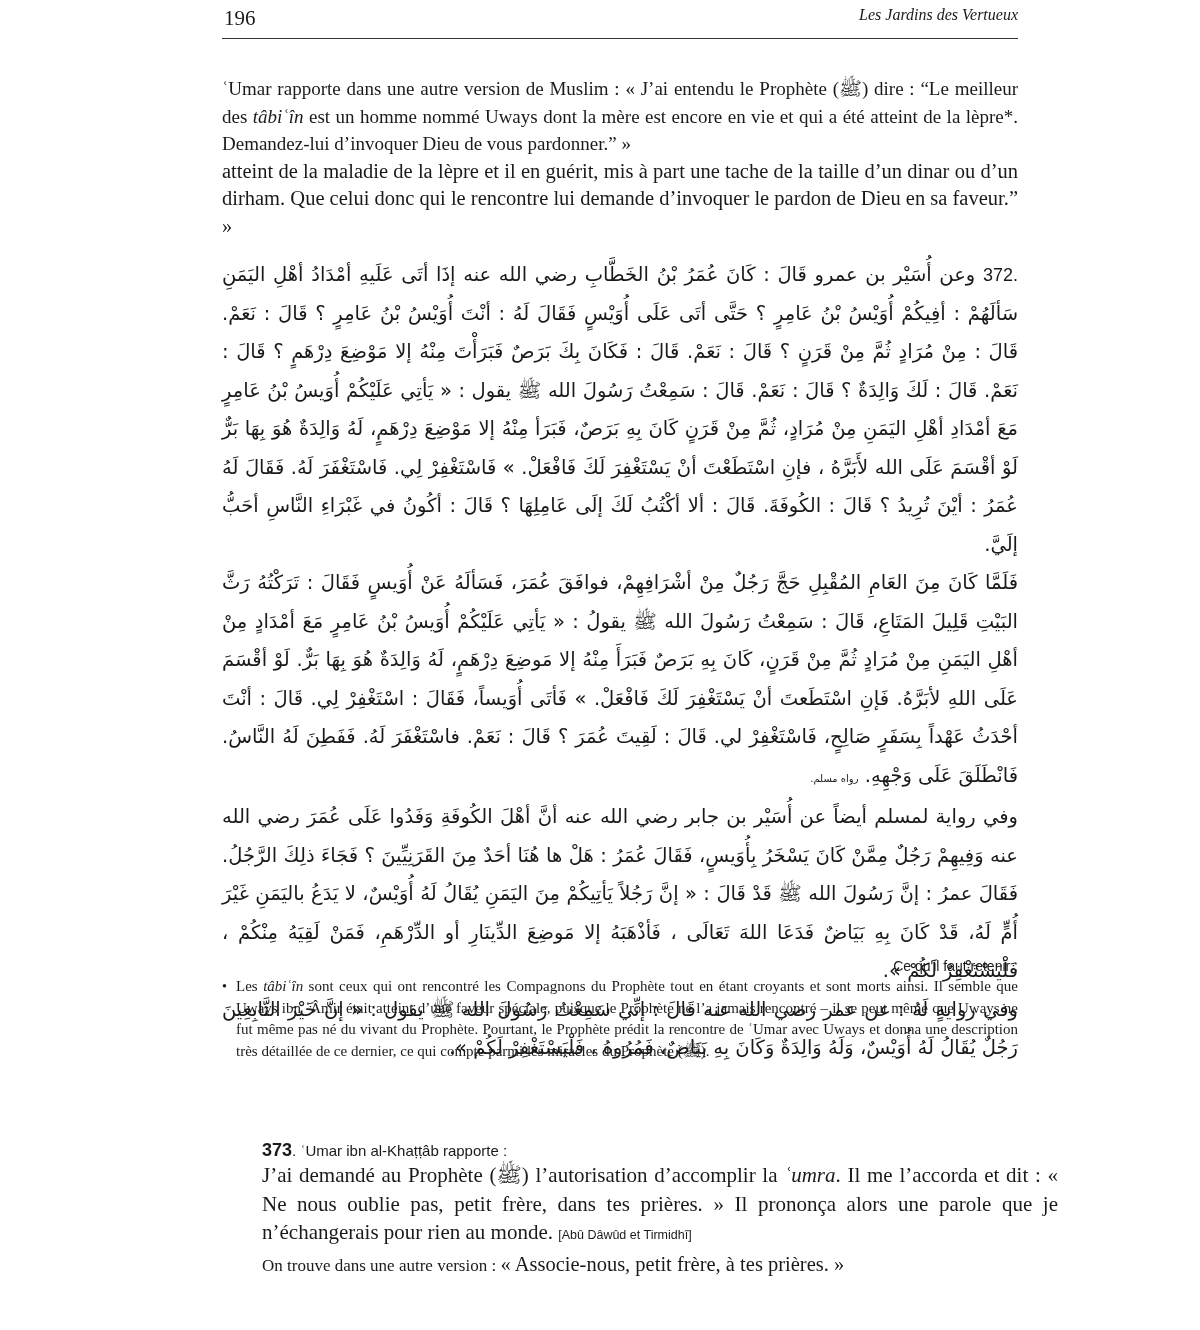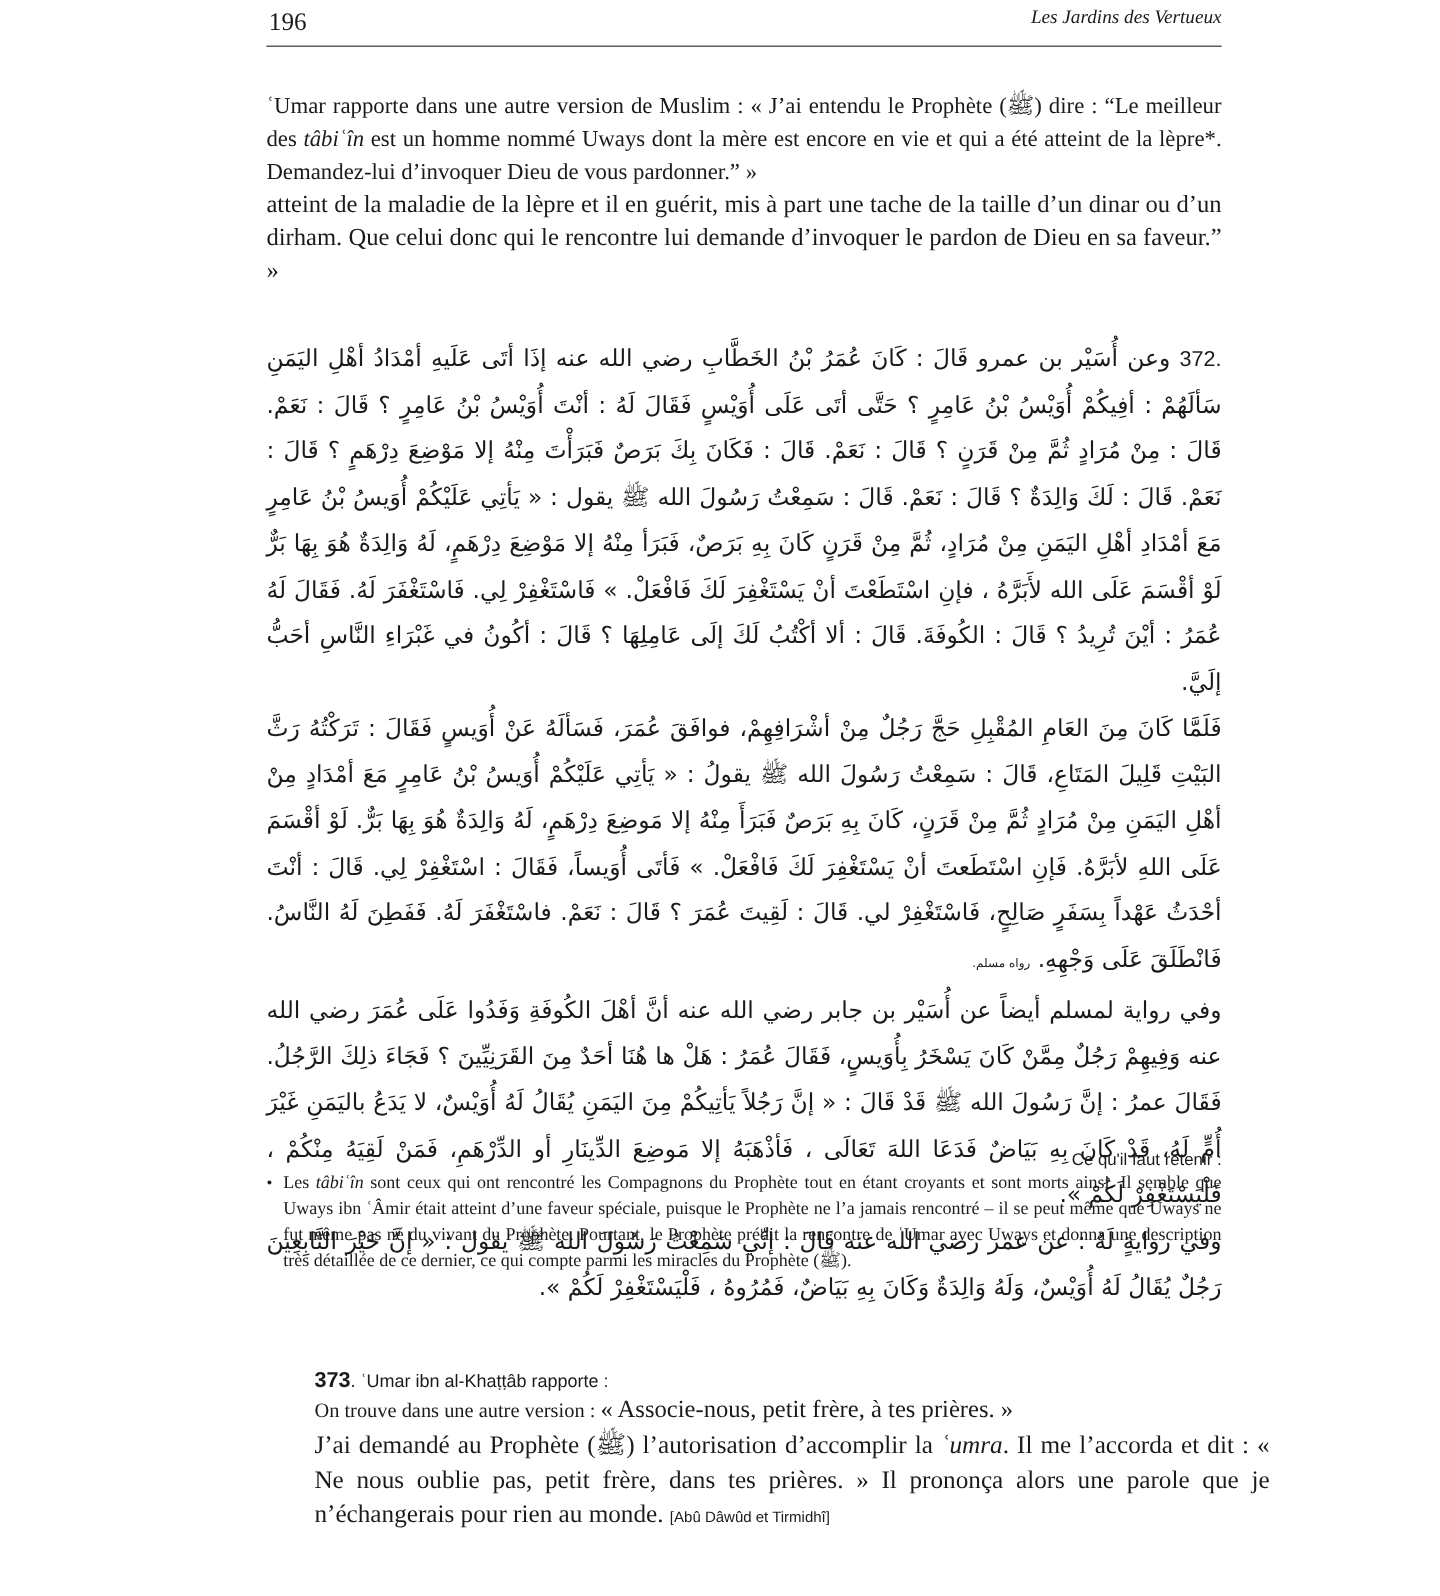--- a/index.html
+++ b/index.html
@@ -4,21 +4,21 @@
 <style>
   html, body { margin: 0; padding: 0; background: #ffffff; }
   body { width: 1200px; height: 1330px; position: relative; overflow: hidden; color: #1a1a1a; }
   .page { position: absolute; left: 222px; top: 0; width: 796px; }
   .header { position: relative; height: 38px; border-bottom: 1.5px solid #333; text-align: right; }
   .page-num { position: absolute; left: 2px; top: 6px; font-family: "Liberation Serif", serif; font-size: 21px; }
   .running-title { position: absolute; right: 0; top: 6px; font-family: "Liberation Serif", serif; font-style: italic; font-size: 16px; }
   .fr { font-family: "Liberation Serif", serif; font-size: 20.5px; line-height: 27.5px; text-align: justify; margin: 0; }
   .fr-block { position: absolute; left: 0; width: 796px; }
   .ar { direction: rtl; text-align: justify; text-align-last: right; font-family: "DejaVu Sans", sans-serif; font-size: 19.5px; line-height: 38.5px; margin: 0; }
-  .ar-block { position: absolute; left: 0; width: 796px; margin-top: 24px; }
+  .ar-block { position: absolute; left: 0; width: 796px; }
   .ar .num { direction: ltr; unicode-bidi: embed; font-family: "Liberation Sans", sans-serif; font-size: 18px; }
   .ar .small { font-size: 10px; }
   .retain-title { font-family: "Liberation Sans", sans-serif; font-size: 14px; margin: 0 0 2px 0; text-align: right; }
   .notes { list-style: none; padding: 0; margin: 0; }
   .notes li { position: relative; padding-left: 14px; font-family: Liberation Serif, serif; font-size: 15px; line-height: 21.5px; text-align: justify; }
   .notes li::before { content: "•"; position: absolute; left: 0; top: 0; font-size: 14px; }
   .hadith-head { font-family: "Liberation Sans", sans-serif; font-size: 15px; margin: 0; }
   .hadith-head b { font-size: 18px; }
   .src { font-family: "Liberation Sans", sans-serif; font-size: 12.5px; }
   i { font-style: italic; }
@@ -47,17 +47,17 @@
 
   <div class="fr-block" style="top:958px;">
     <p class="retain-title">Ce qu'il faut retenir :</p>
     <ul class="notes">
       <li><span>Les </span><i>tâbiʿîn</i><span> sont ceux qui ont rencontré les Compagnons du Prophète tout en étant croyants et sont morts ainsi. Il semble que Uways ibn ʿÂmir était atteint d’une faveur spéciale, puisque le Prophète ne l’a jamais rencontré – il se peut même que Uways ne fut même pas né du vivant du Prophète. Pourtant, le Prophète prédit la rencontre de ʿUmar avec Uways et donna une description très détaillée de ce dernier, ce qui compte parmi les miracles du Prophète (ﷺ).</span></li>
     </ul>
   </div>
 
   <div class="fr-block" style="top:1140px;margin-left:40px;">
     <p class="hadith-head"><b>373</b><span>. ʿUmar ibn al-Khaṭṭâb rapporte :</span></p>
+    <p class="fr" style="font-size:21px;line-height:28.5px;"><span>J’ai demandé au Prophète (ﷺ) l’autorisation d’accomplir la </span><i>ʿumra</i><span>. Il me l’accorda et dit : « Ne nous oublie pas, petit frère, dans tes prières. » Il prononça alors une parole que je n’échangerais pour rien au monde. </span><span class="src">[Abû Dâwûd et Tirmidhî]</span></p>
     <p class="fr" style="font-size:17px;line-height:28px;"><span>On trouve dans une autre version : </span><span style="font-size:20.5px;">« Associe-nous, petit frère, à tes prières. »</span></p>
-    <p class="fr" style="font-size:21px;line-height:28.5px;"><span>J’ai demandé au Prophète (ﷺ) l’autorisation d’accomplir la </span><i>ʿumra</i><span>. Il me l’accorda et dit : « Ne nous oublie pas, petit frère, dans tes prières. » Il prononça alors une parole que je n’échangerais pour rien au monde. </span><span class="src">[Abû Dâwûd et Tirmidhî]</span></p>
   </div>
 
 </div>
 
 </body></html>

